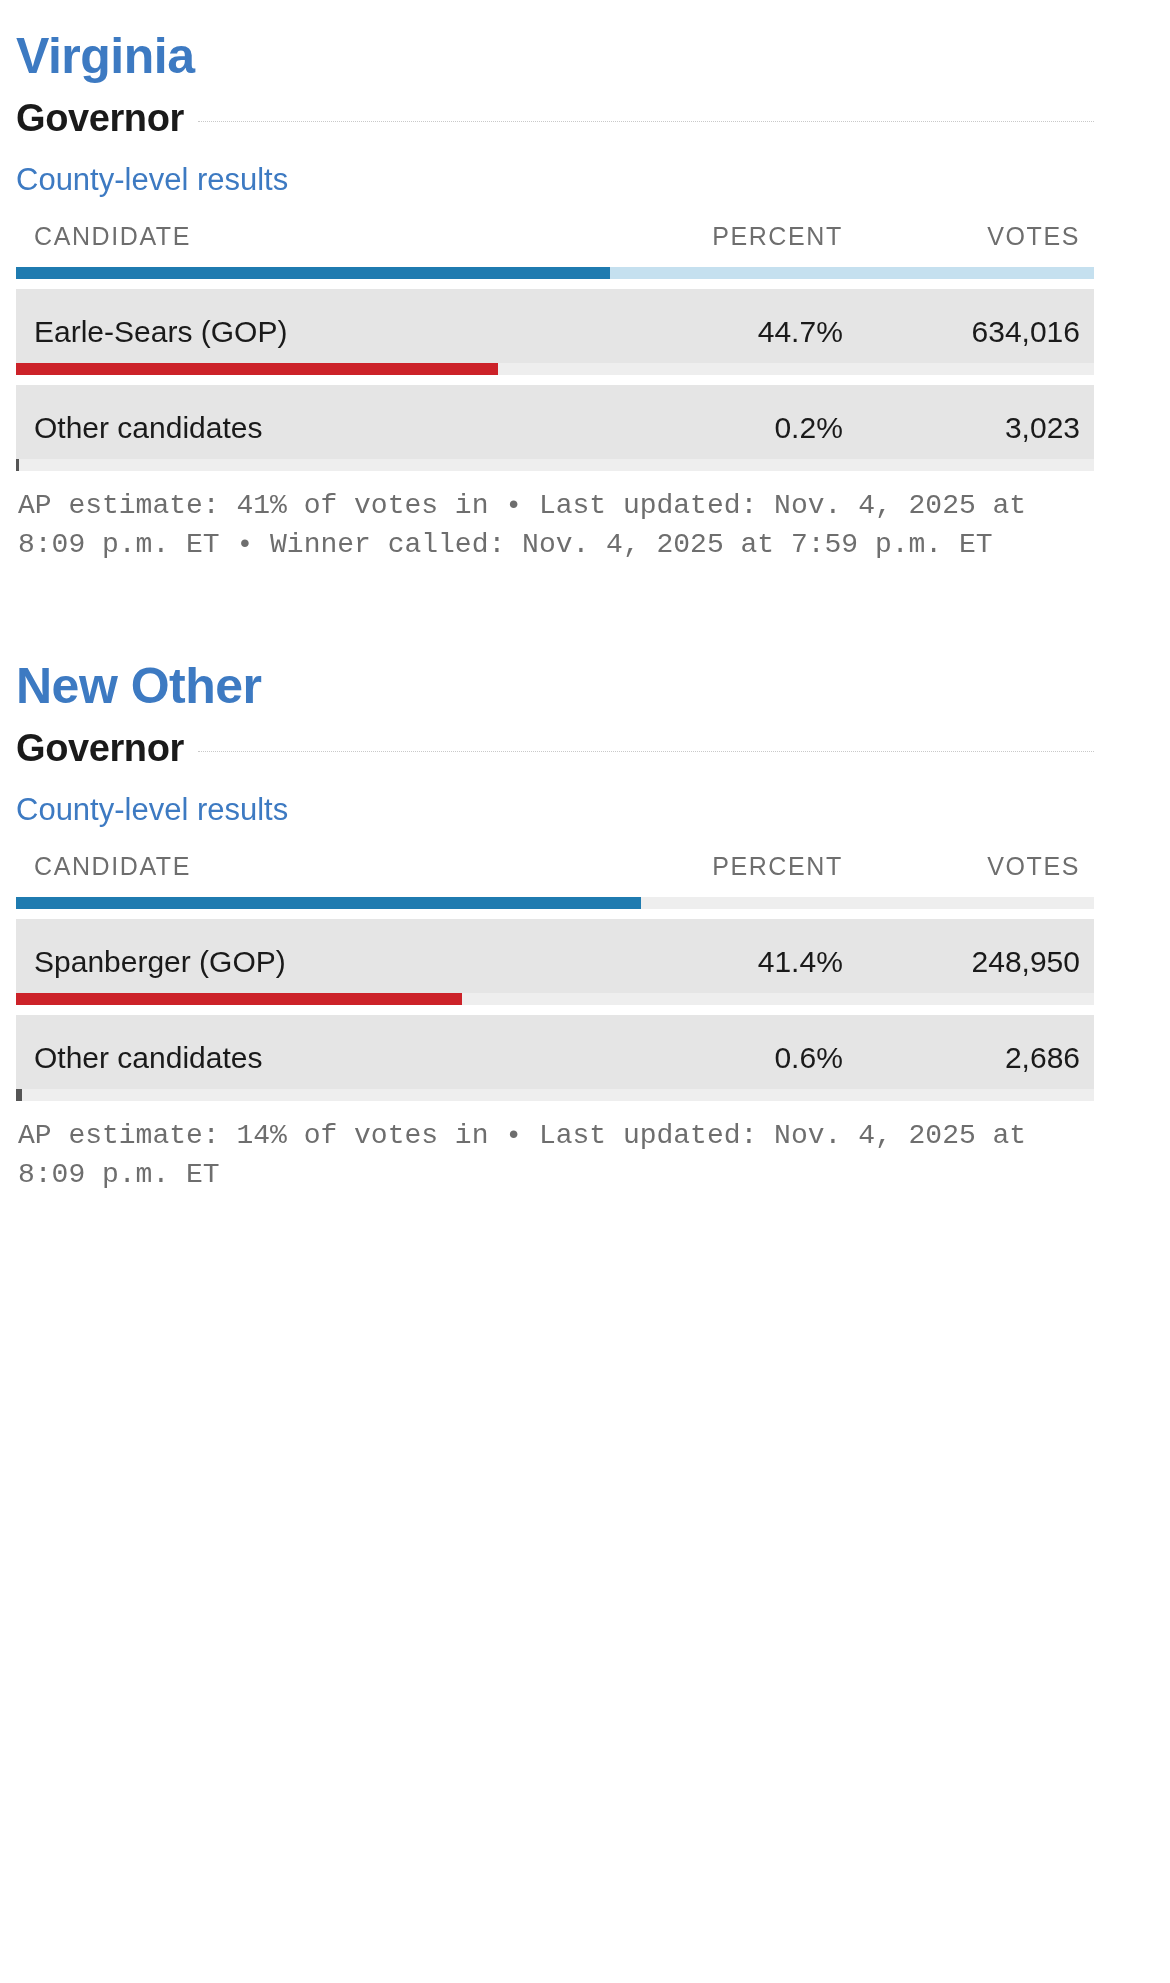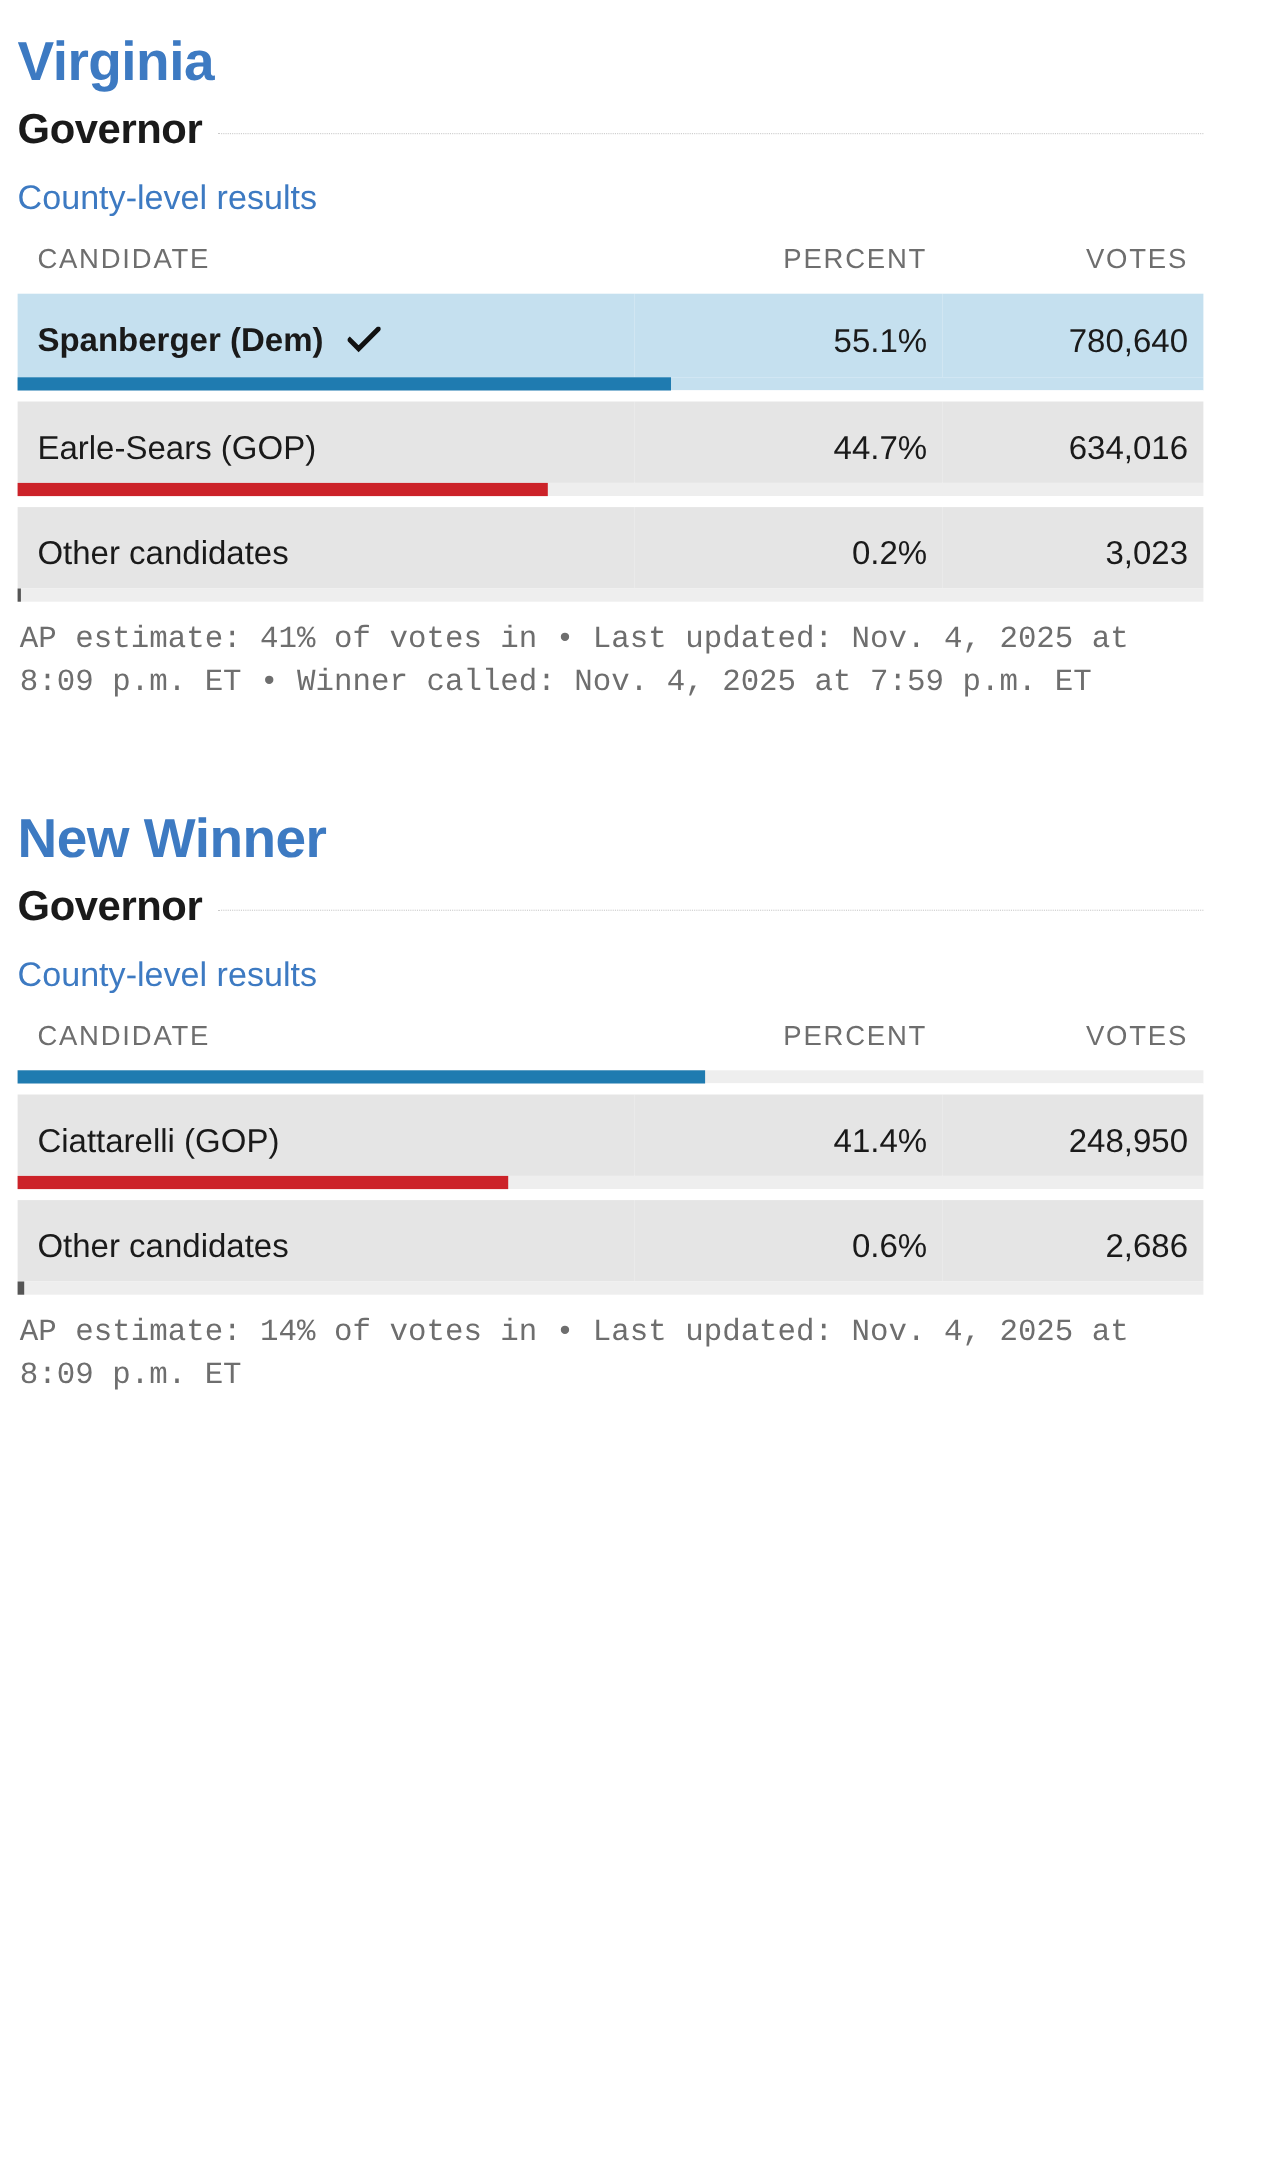--- a/index.html
+++ b/index.html
@@ -151,32 +151,20 @@
 
     <table class="results-table">
       <thead>
         <tr class="head-row">
           <th class="candidate-col" style="width:52%">CANDIDATE</th>
           <th style="width:26%">PERCENT</th>
           <th style="width:22%">VOTES</th>
         </tr>
       </thead>
       <tbody>
-        <tr class="cand-row leader">
-          <td class="name-cell">
-            <span>Spanberger (Dem)</span>
-            <span class="check">
-              <svg width="30" height="24" viewBox="0 0 30 24" aria-hidden="true">
-                  <path d="M2 12 L10 20 L28 2" stroke="#111111" stroke-width="4.5" fill="none" stroke-linecap="square"></path>
-                </svg>
-            </span>
-          </td>
-          <td>55.1%</td>
-          <td>780,640</td>
-        </tr>
         <tr class="bar-row leader-bar">
           <td colspan="3">
             <div class="bar-track">
               <div class="bar-fill" style="width: 55.1%; background: rgb(31, 123, 176);"></div>
             </div>
           </td>
         </tr>
         <tr class="row-gap">
             <td colspan="3"></td>
           </tr>
@@ -215,21 +203,21 @@
         </tr>
       </tbody>
     </table>
 
     <p class="footnote">AP estimate: 41% of votes in • Last updated: Nov. 4, 2025 at 8:09 p.m. ET • Winner called: Nov. 4, 2025 at 7:59 p.m. ET</p>
   </section>
 
   <div class="spacer-lg"></div>
 
   <section class="race-block">
-    <h1 class="state-title">New Winner</h1>
+    <h1 class="state-title">New Other</h1>
     <div class="office-row">
       <div class="office-title">Governor</div>
       <div class="office-rule"></div>
     </div>
     <a class="county-link" href="#">County-level results</a>
 
     <table class="results-table">
       <thead>
         <tr class="head-row">
           <th class="candidate-col" style="width:52%">CANDIDATE</th>
@@ -244,21 +232,21 @@
               <div class="bar-fill" style="width: 58%; background: rgb(31, 123, 176);"></div>
             </div>
           </td>
         </tr>
         <tr class="row-gap">
             <td colspan="3"></td>
           </tr>
 
         <tr class="cand-row">
           <td class="name-cell">
-            <span>Ciattarelli (GOP)</span>
+            <span>Spanberger (GOP)</span>
           </td>
           <td>41.4%</td>
           <td>248,950</td>
         </tr>
         <tr class="bar-row">
           <td colspan="3">
             <div class="bar-track">
               <div class="bar-fill" style="width: 41.4%; background: rgb(204, 34, 41);"></div>
             </div>
           </td>

